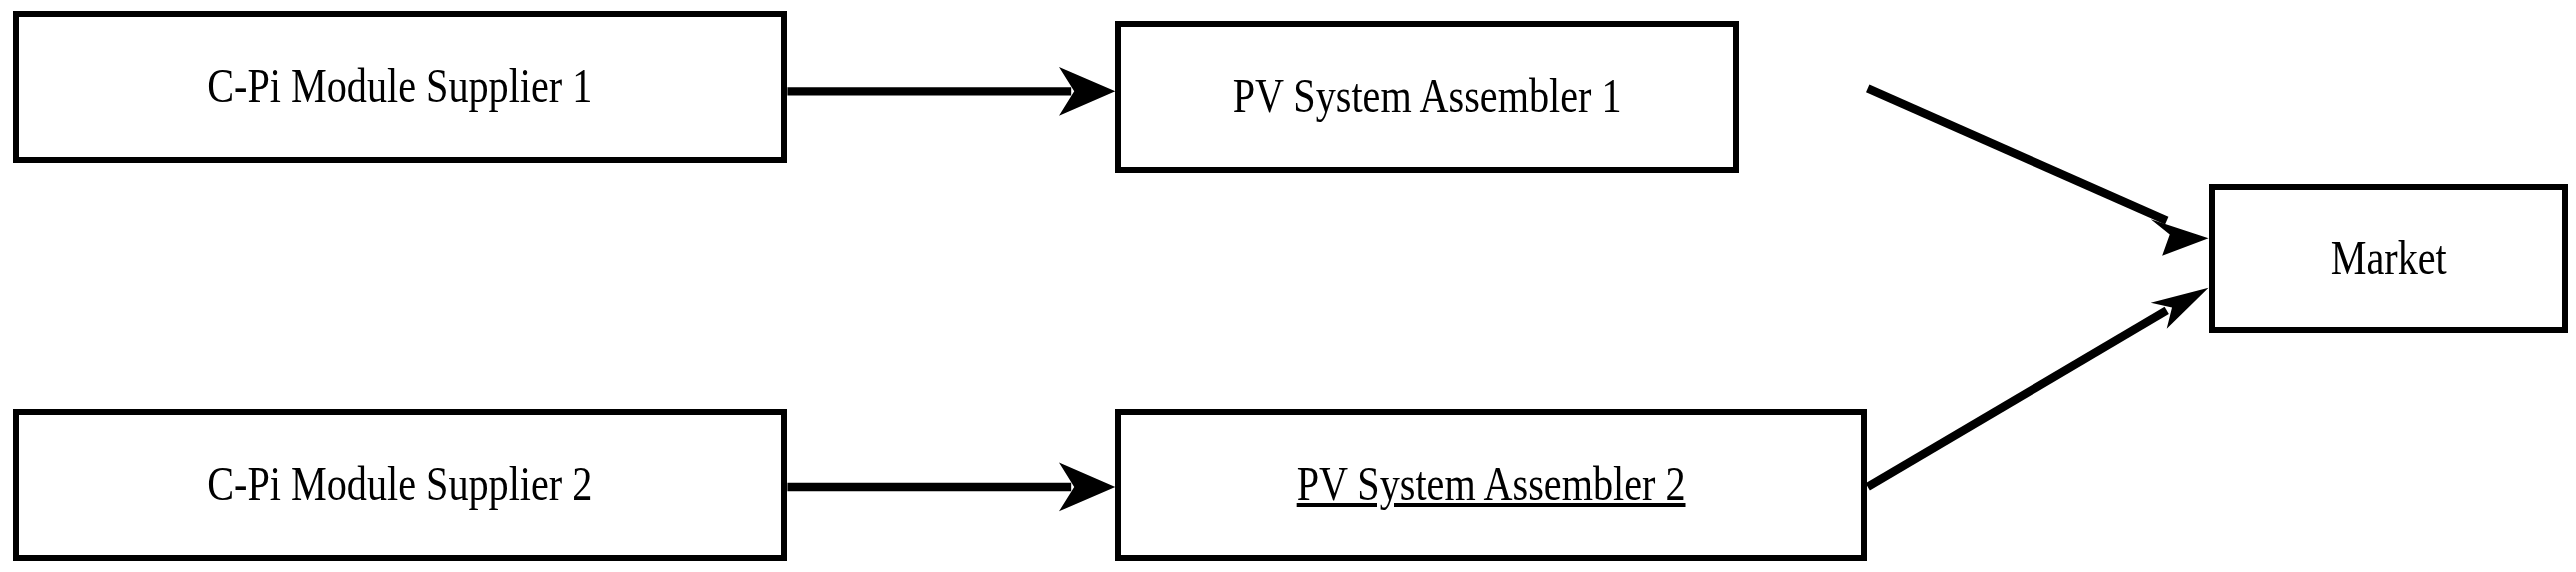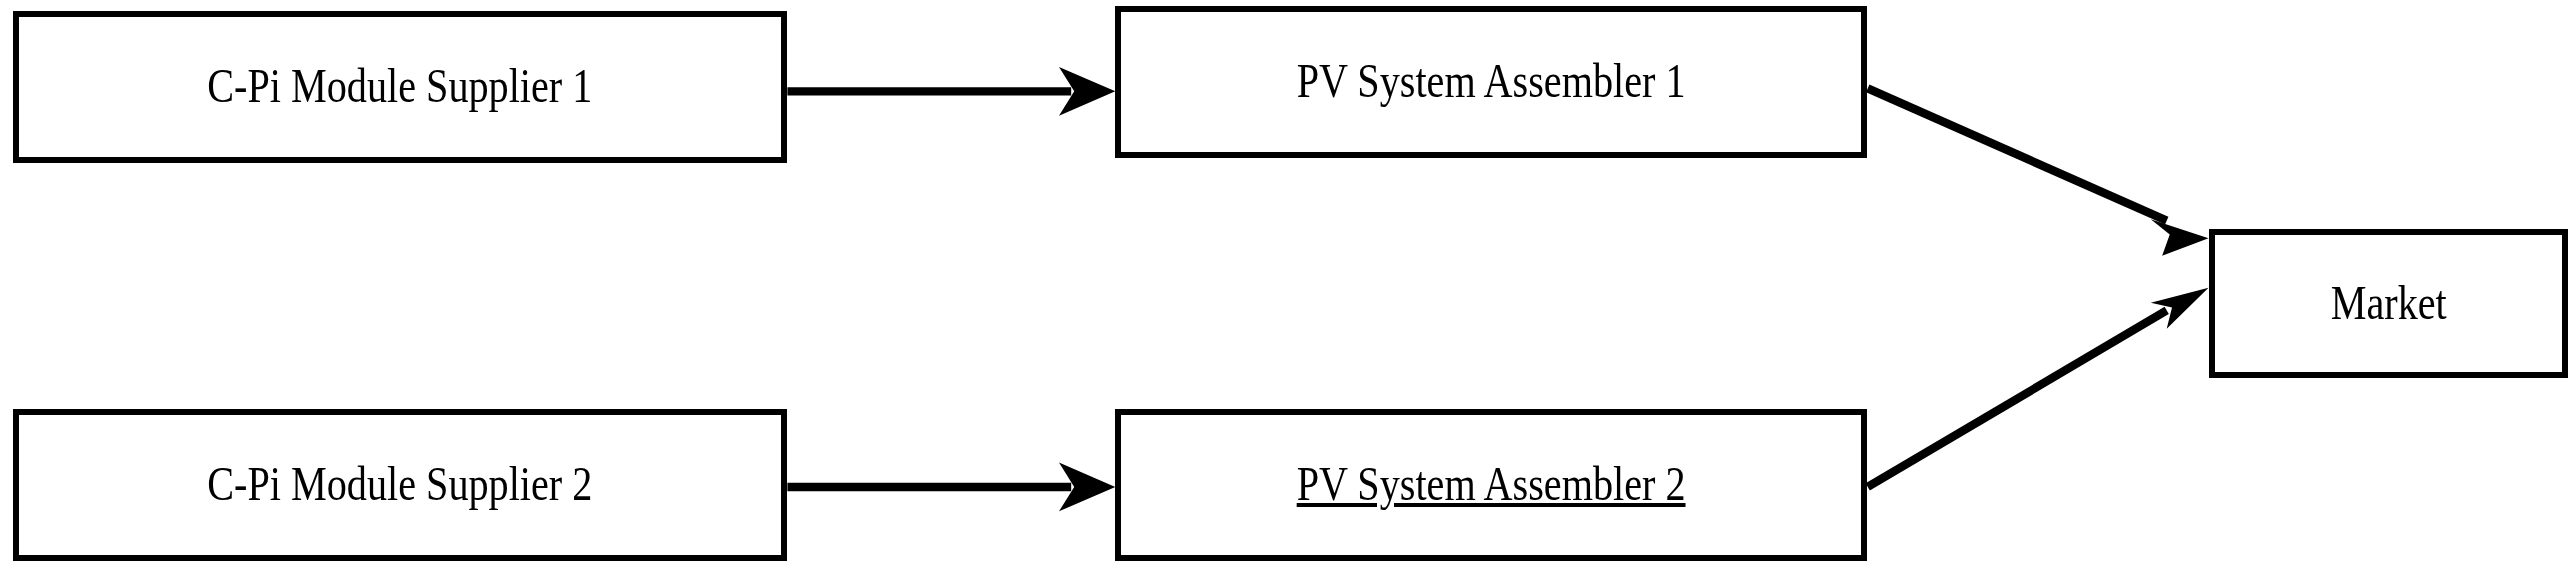--- a/index.html
+++ b/index.html
@@ -43,24 +43,24 @@
     white-space: nowrap;
     transform: scaleX(0.82);
     transform-origin: center center;
     letter-spacing: 0px;
     position: relative;
     top: -1.5px;
   }
 
   
   #node-supplier-1 { left: 13px;   top: 11.4px;  width: 774px; height: 152px; }
-  #node-assembler-1{ left: 1115px; top: 6px;  width: 752px;  height: 152px; }
+  #node-assembler-1{ left: 1115px; top: 21px;  width: 624px;  height: 152px; }
   #node-supplier-2 { left: 13px;   top: 409px; width: 774px; height: 152px; text-align: center; }
   #node-assembler-2{ left: 1115px; top: 409px; width: 752px;  height: 152px; text-decoration: underline; }
-  #node-market     { left: 2209px; top: 184px; width: 359px;  height: 149px; margin-top: 45px; }
+  #node-market     { left: 2209px; top: 184px; width: 359px;  height: 149px; }
 </style>
 </head>
 <body>
 
 <div id="diagram-canvas">
 
   <svg id="edge-layer" viewBox="0 0 3386 753" width="2576" height="573" xmlns="http://www.w3.org/2000/svg">
 
     <g>
       <line x1="1035" y1="120" x2="1408" y2="120" stroke="#000000" stroke-width="11"></line>

